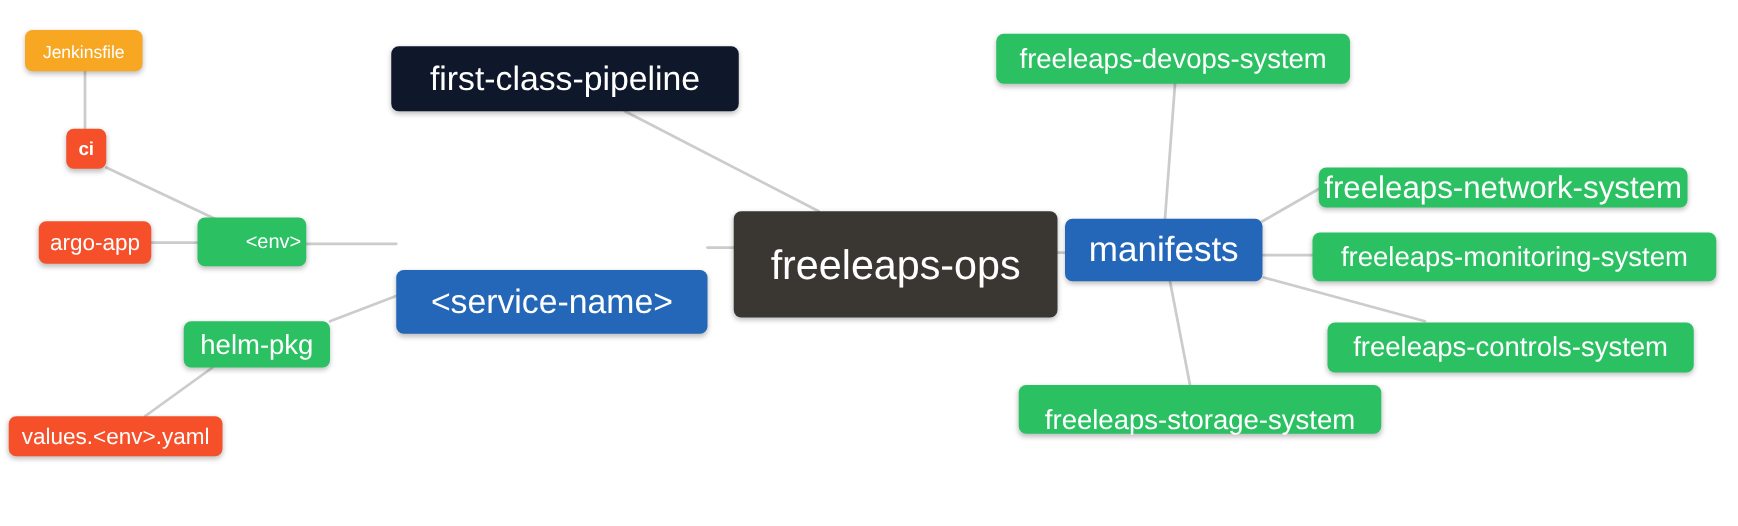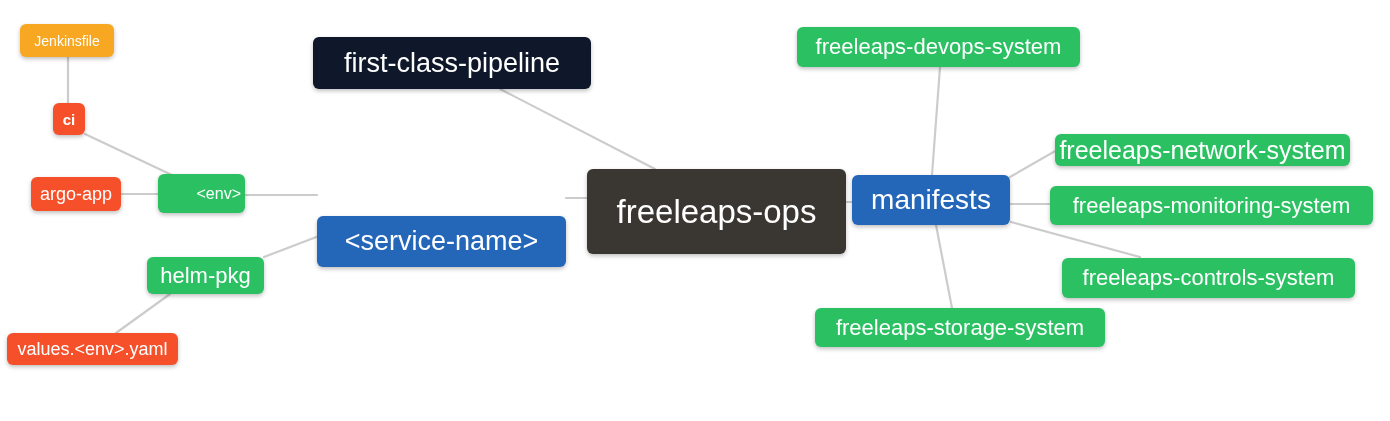--- a/index.html
+++ b/index.html
@@ -97,17 +97,17 @@
   </div>
       <div class="node" style="left: 1055px; top: 110px; width: 295px; height: 32px; font-size: 25px; font-weight: 400; background: rgb(43, 193, 99); color: rgb(255, 255, 255); margin-top: 24px;">
     <span class="node-label">freeleaps-network-system</span>
   </div>
       <div class="node" style="left: 1050px; top: 186px; width: 323px; height: 39px; font-size: 22px; font-weight: 400; background: rgb(43, 193, 99); color: rgb(255, 255, 255);">
     <span class="node-label">freeleaps-monitoring-system</span>
   </div>
       <div class="node" style="left: 1062px; top: 258px; width: 293px; height: 40px; font-size: 22px; font-weight: 400; background: rgb(43, 193, 99); color: rgb(255, 255, 255);">
     <span class="node-label">freeleaps-controls-system</span>
   </div>
-      <div class="node" style="left: 815px; top: 308px; width: 290px; height: 39px; font-size: 22px; font-weight: 400; background: rgb(43, 193, 99); color: rgb(255, 255, 255);">
+      <div class="node" style="left: 815px; top: 308px; width: 290px; height: 39px; font-size: 22px; font-weight: 400; background: rgb(43, 193, 99); color: rgb(255, 255, 255); align-items: flex-end;">
     <span class="node-label">freeleaps-storage-system</span>
   </div>
     </div>
 </div>
 
 </body></html>

